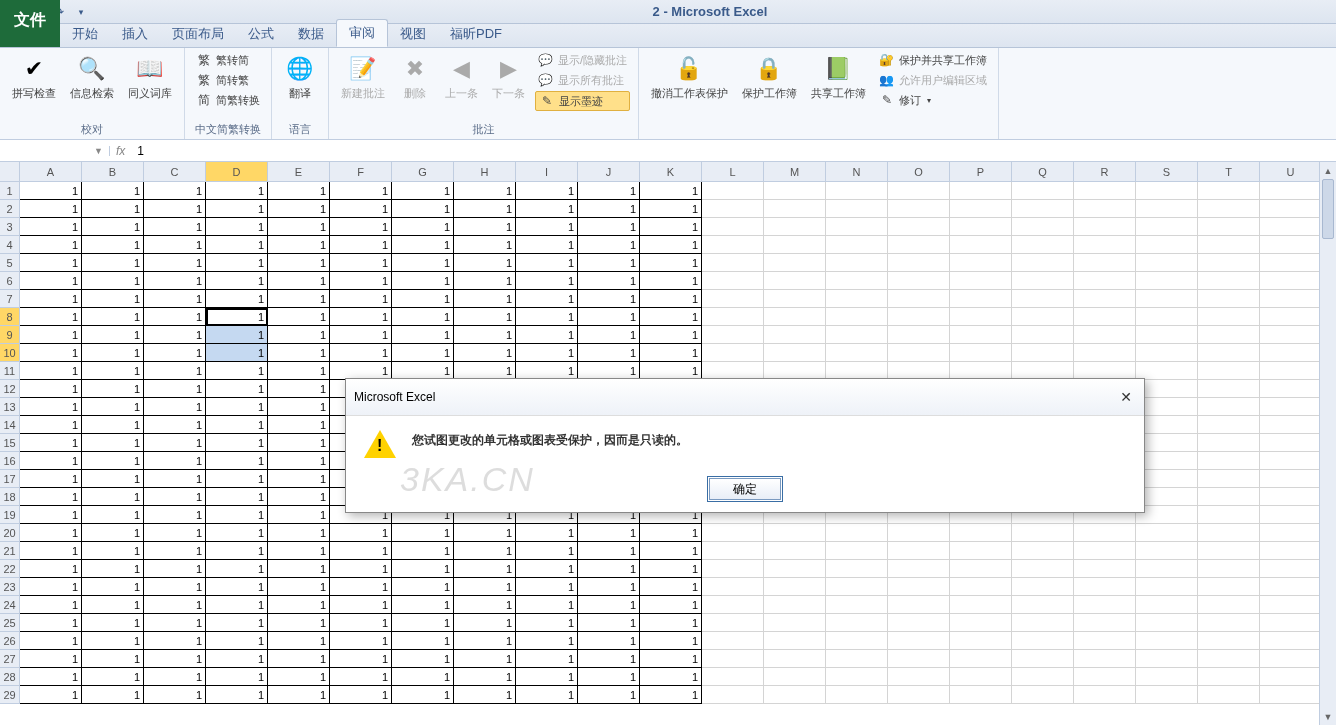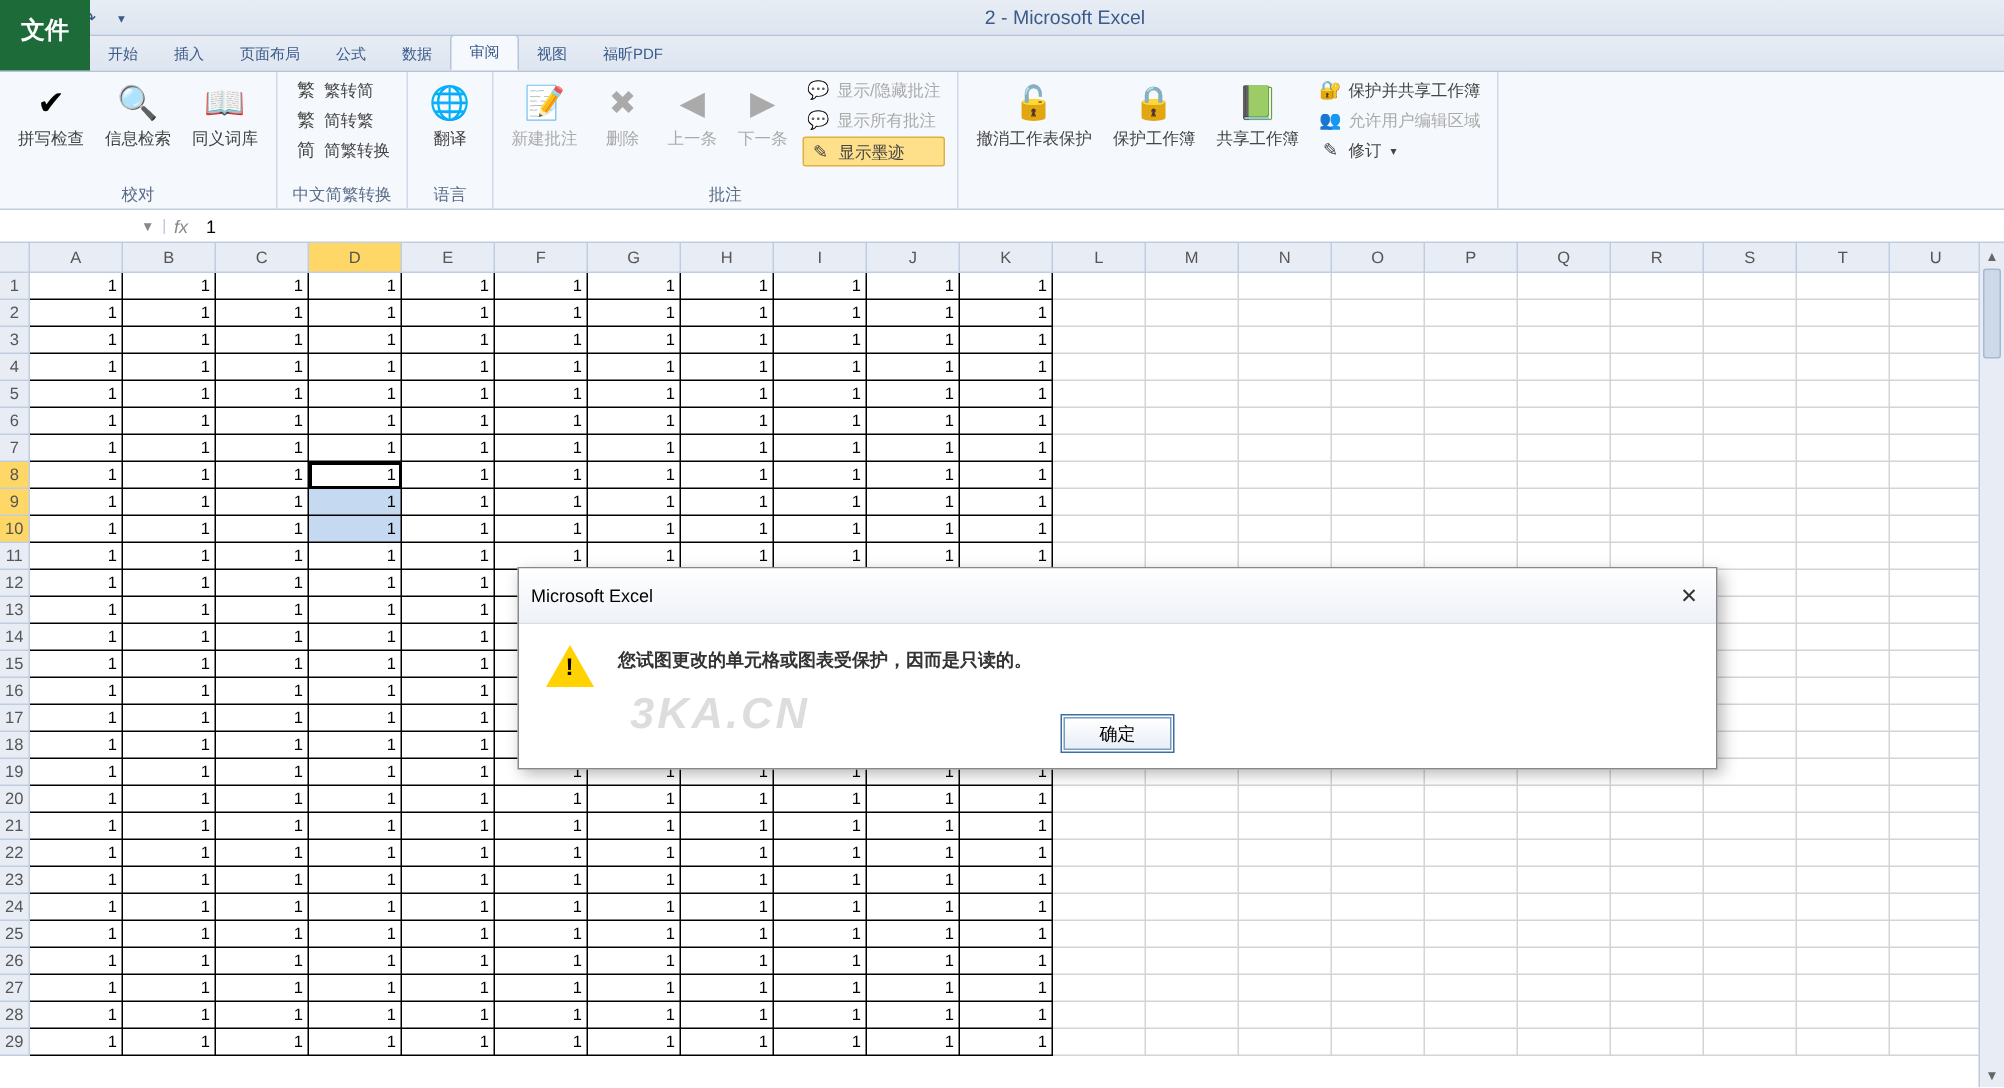--- a/index.html
+++ b/index.html
@@ -2,26 +2,26 @@
 <html><head>
 <meta charset="utf-8">
 <style>
 * { box-sizing: border-box; margin: 0; padding: 0; font-family: "Microsoft YaHei", "Segoe UI", sans-serif; }
 body { width: 1336px; height: 725px; overflow: hidden; background: #fff; font-size: 12px; position: relative; }
 
 
 .titlebar { height: 24px; background: linear-gradient(#e8edf5,#dde5f0); display: flex; align-items: center; padding: 0 6px; border-bottom: 1px solid #b6c4d8; }
 .qat { display: flex; gap: 4px; align-items: center; }
 .qat-btn { width: 18px; height: 18px; display: flex; align-items: center; justify-content: center; color: #3a5a8a; cursor: pointer; }
-.title { flex: 1; text-align: center; color: #3a5a8a; font-size: 13px; }
+.title { flex: 1; text-align: center; color: #3a5a8a; font-size: 13px; font-weight: bold; }
 
 
 .tabs { height: 24px; background: linear-gradient(#e8edf5,#dde5f0); display: flex; align-items: flex-end; border-bottom: 1px solid #b6c4d8; }
 .tab-file { background: #1e6b3a; color: #fff; padding: 16px 14px; font-size: 16px; cursor: pointer; font-weight: bold; }
-.tab { padding: 4px 12px; color: #3a5a8a; font-size: 10px; cursor: pointer; }
+.tab { padding: 4px 12px; color: #3a5a8a; font-size: 13px; cursor: pointer; }
 .tab.active { background: #f5f8fc; border: 1px solid #b6c4d8; border-bottom: 1px solid #f5f8fc; border-radius: 3px 3px 0 0; }
 
 
 .ribbon { height: 92px; background: #f5f8fc; border-bottom: 1px solid #c0cde0; display: flex; }
 .group { border-right: 1px solid #d0dae8; padding: 3px 8px 2px; display: flex; flex-direction: column; }
 .group-body { flex: 1; display: flex; align-items: flex-start; gap: 6px; }
 .group-label { text-align: center; font-size: 11px; color: #5a6c88; padding-top: 2px; }
 .big-btn { display: flex; flex-direction: column; align-items: center; gap: 2px; padding: 2px 4px; cursor: pointer; min-width: 40px; }
 .big-btn .ico { width: 32px; height: 32px; display: flex; align-items: center; justify-content: center; font-size: 22px; }
 .big-btn .lbl { font-size: 11px; color: #444; text-align: center; line-height: 1.1; }
@@ -64,21 +64,21 @@
 .dlg-title { height: 26px; background: linear-gradient(#fff,#eef2f8); border-bottom: 1px solid #ddd; display: flex; align-items: center; padding: 18px 8px; font-size: 12px; }
 .dlg-close { margin-left: auto; width: 20px; text-align: center; cursor: pointer; font-size: 14px; color: #333; }
 .dlg-body { padding: 14px 18px 10px; display: flex; gap: 16px; font-weight: bold; }
 .warn-ico { width: 32px; height: 32px; flex-shrink: 0; }
 .warn-tri { width: 0; height: 0; border-left: 16px solid transparent; border-right: 16px solid transparent; border-bottom: 28px solid #ffd200; position: relative; }
 .warn-tri::after { content: "!"; position: absolute; top: 7px; left: -3px; font-weight: bold; color: #000; font-size: 16px; }
 .dlg-text { font-size: 12px; color: #333; line-height: 1.8; }
 .dlg-btns { text-align: center; padding: 6px 0 12px; }
 .dlg-btn { width: 72px; height: 22px; border: 1px solid #7a9ac0; background: linear-gradient(#fff,#e8eef7); font-size: 12px; cursor: pointer; outline: 1px solid #3a6ea5; outline-offset: 1px; }
 
-.watermark { position: absolute; top: 460px; left: 420px; font-size: 29px; font-style: italic; font-weight: bold; color: rgba(120,120,120,.25); letter-spacing: 2px; pointer-events: none; }
+.watermark { position: absolute; top: 460px; left: 400px; font-size: 34px; font-style: italic; font-weight: normal; color: rgba(120,120,120,.25); letter-spacing: 2px; pointer-events: none; }
 </style>
 </head>
 <body>
 
 <div class="titlebar">
   <div class="qat">
     <span class="qat-btn">💾</span>
     <span class="qat-btn">↶</span>
     <span class="qat-btn">↷</span>
     <span class="qat-btn" style="font-size:9px">▾</span>

